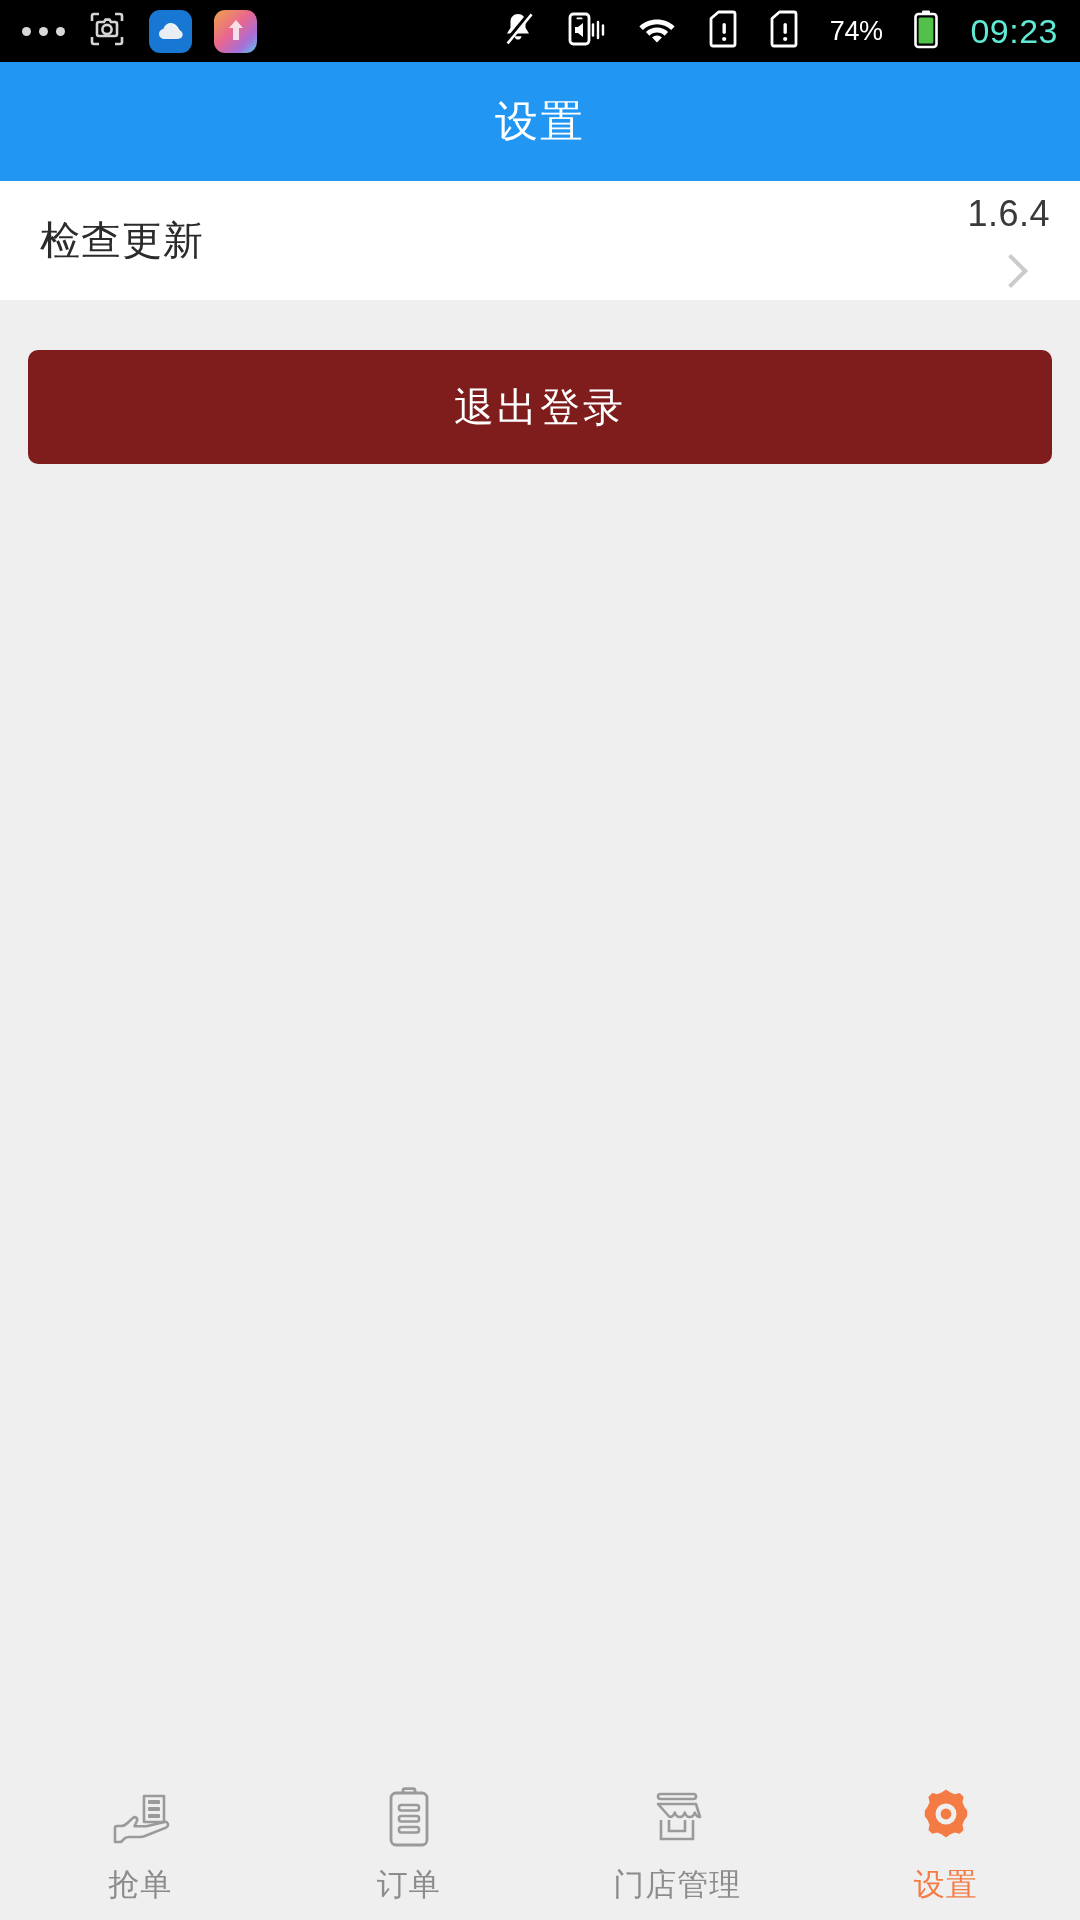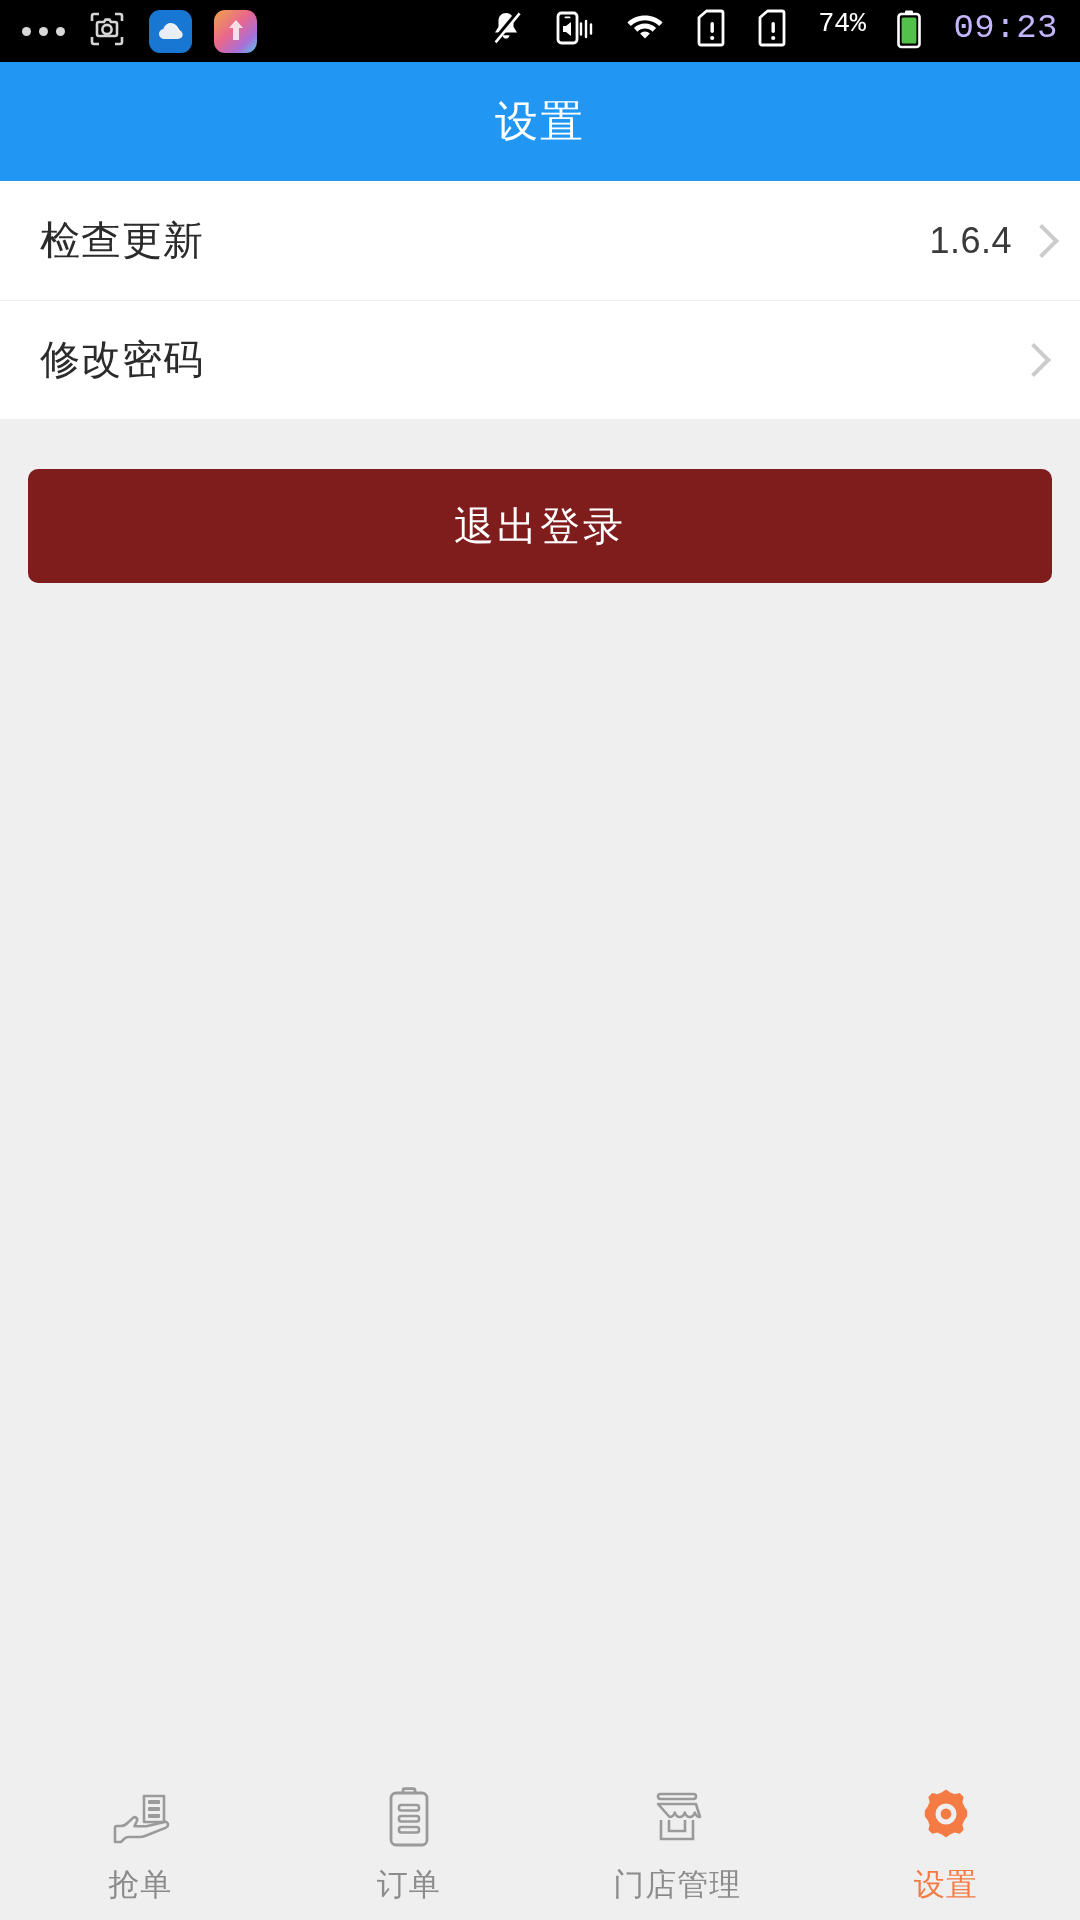--- a/index.html
+++ b/index.html
@@ -25,22 +25,22 @@
     padding: 0 22px;
     box-sizing: border-box;
   }
   .status-left {
     display: flex;
     align-items: center;
     gap: 22px;
   }
   .status-right {
     display: flex;
+    align-items: center;
     gap: 31px;
-    font-family: Liberation Mono, monospace;
   }
   .dots-icon {
     display: flex;
     gap: 8px;
     align-items: center;
   }
   .dots-icon i {
     width: 9px;
     height: 9px;
     border-radius: 50%;
@@ -61,21 +61,21 @@
   }
   .icon-gradapp {
     background: linear-gradient(135deg, #F0A24A 0%, #E8678E 45%, #A86FD8 75%, #58C8E8 100%);
   }
   .battery-pct {
     color: #ffffff;
     font-size: 27px;
     letter-spacing: -0.5px;
   }
   .clock {
-    color: #c4b5fd;
+    color: #5eead4;
     font-size: 34px;
     letter-spacing: 0.5px;
     font-weight: 400;
   }
 
   
   .app-header {
     height: 119px;
     background: #2196F3;
     display: flex;
@@ -112,20 +112,21 @@
   .row-label {
     font-size: 40px;
     color: #2b2b2b;
     letter-spacing: 1px;
   }
   .row-right {
     margin-left: auto;
     display: flex;
     align-items: center;
     gap: 18px;
+    flex-direction: column;
   }
   .row-value {
     font-size: 36px;
     color: #3a3a3a;
     letter-spacing: 0.5px;
   }
   .chev {
     width: 20px;
     height: 36px;
     position: relative;
@@ -313,26 +314,20 @@
 
   <div class="settings-row">
     <span class="row-label">检查更新</span>
     <span class="row-right">
       <span class="row-value">1.6.4</span>
       <span class="chev"></span>
     </span>
   </div>
 
 
-  <div class="settings-row">
-    <span class="row-label">修改密码</span>
-    <span class="row-right">
-      <span class="chev chev-pad"></span>
-    </span>
-  </div>
 
 </div>
 
 <div class="logout-area">
   <button class="logout-btn">
     <span class="lbl">退出登录</span>
   </button>
 </div>
 
 <div class="tab-bar">

